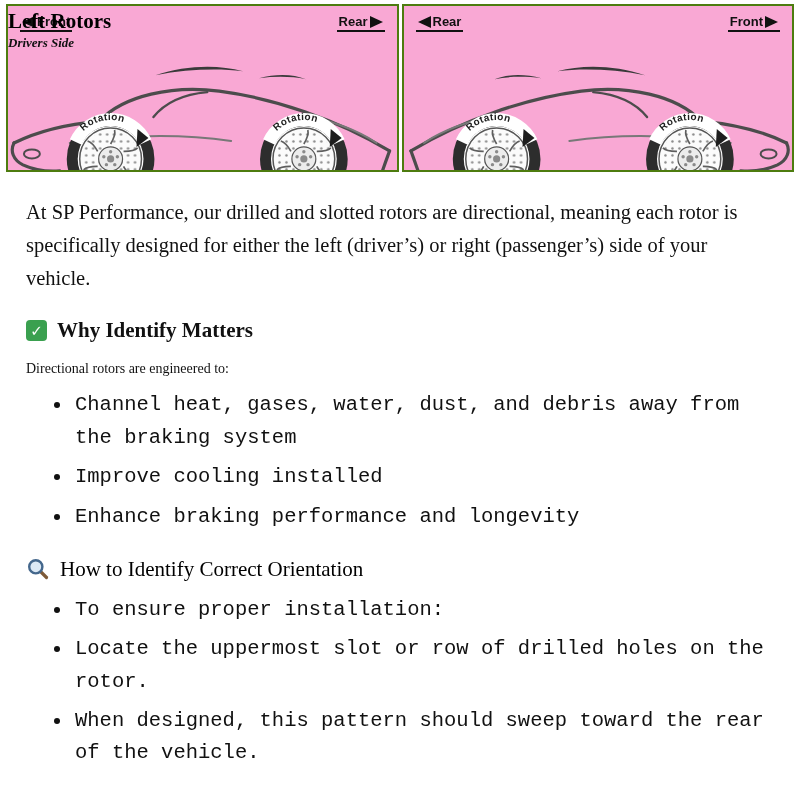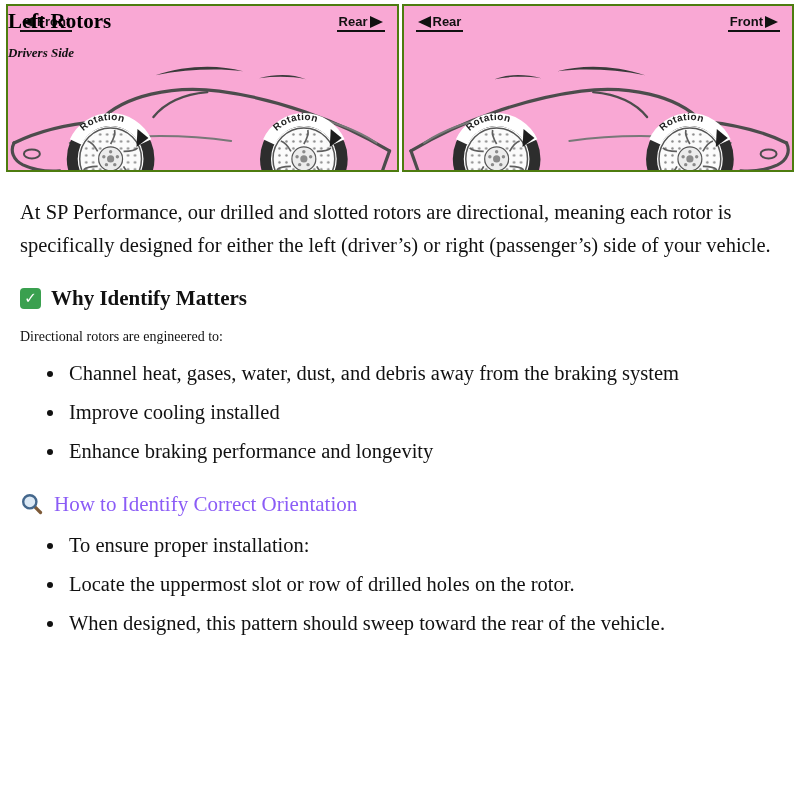--- a/index.html
+++ b/index.html
@@ -34,36 +34,36 @@
   .dir-tr { right: 12px; }
   .tri { width: 0; height: 0; border-top: 6px solid transparent; border-bottom: 6px solid transparent; }
   .tri-left  { border-right: 13px solid #111; }
   .tri-right { border-left: 13px solid #111; }
   .panel-titles {
     position: absolute; left: 0; right: 16px; top: 3px;
     text-align: left;
     font-family: Liberation Serif, serif;
   }
   .panel-title { font-size: 21px; font-weight: bold; color: #000; }
-  .panel-subtitle { font-size: 13px; font-weight: bold; font-style: italic; margin-top: 11px; color: #111; }
+  .panel-subtitle { font-size: 13px; font-weight: bold; font-style: italic; margin-top: 1px; color: #111; }
   .car-svg { display: block; width: 100%; height: 162px; }
   .rot-text { font-family: "Liberation Sans", sans-serif; font-size: 10px; font-weight: bold; fill: #1d1d1d; letter-spacing: .4px; }
 
   
-  .content { padding: 8px 26px 24px 20px; }
+  .content { padding: 8px 26px 24px 26px; }
   .intro { font-size: 20.5px; line-height: 1.6; margin: 8px 0 4px 0; }
   .heading {
     font-size: 21px; font-weight: bold;
     margin: 24px 0 4px 0;
     display: flex; align-items: center; gap: 10px;
   }
-  .heading.regular { font-weight: normal; color: #8b5cf6; }
+  .heading.regular { font-weight: normal; color: #000000; }
   .lead { font-size: 14px; margin: 18px 0 2px 0; }
   ul.blist { margin: 12px 0 4px 0; padding-left: 46px; list-style: disc; }
-  ul.blist li { font-size: 20.5px; line-height: 1.58; margin: 7px 0; padding-left: 3px; }
+  ul.blist li { font-size: 20.5px; line-height: 1.58; margin: 7px 0; padding-left: 3px; font-family: Liberation Mono, monospace; }
 
   .check-icon {
     display: inline-flex; flex: none;
     width: 21px; height: 21px; border-radius: 4px;
     background: #3aa04f; color: #fff;
     align-items: center; justify-content: center;
     font-size: 15px; font-weight: bold;
     font-family: "DejaVu Sans", sans-serif;
   }
   .mag-icon { display: inline-flex; flex: none; }

